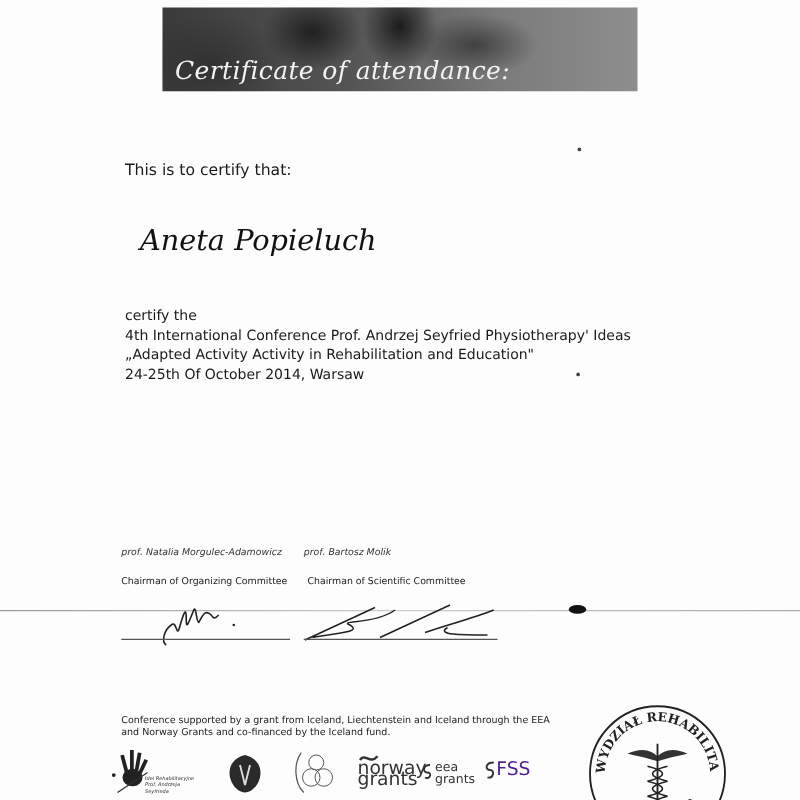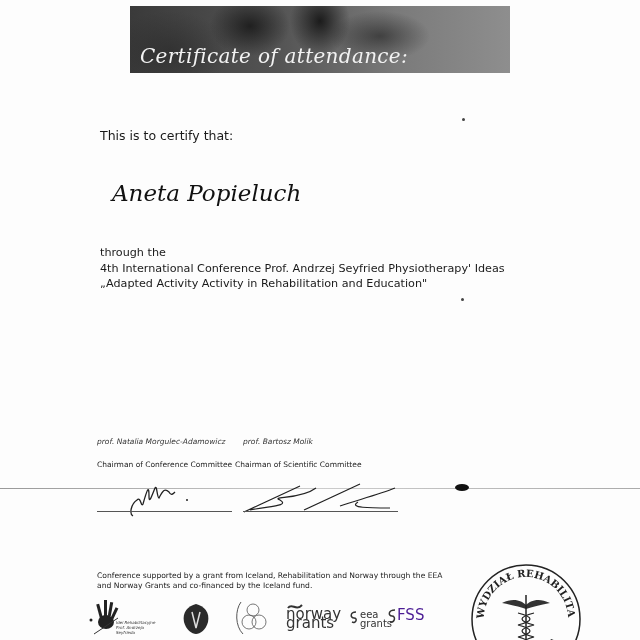--- a/index.html
+++ b/index.html
@@ -31,50 +31,51 @@
 <body>
 
 <div class="banner">
   <div class="banner-title">Certificate of attendance:</div>
 </div>
 
 <div class="certify">This is to certify that:</div>
 <div class="name">Aneta Popieluch</div>
 
 <div class="body-text">
-  <div>through the</div>
+  <div>certify the</div>
   <div>4th International Conference Prof. Andrzej Seyfried Physiotherapy' Ideas</div>
   <div>„Adapted Activity Activity in Rehabilitation and Education"</div>
+  <div>24-25th Of October 2014, Warsaw</div>
 </div>
 
 <div class="sig-name" style="left:97px;">prof. Natalia Morgulec-Adamowicz</div>
 <div class="sig-name" style="left:243px;text-align:center;">prof. Bartosz Molik</div>
-<div class="sig-role" style="left:97px;">Chairman of Conference Committee</div>
-<div class="sig-role" style="left:235px;">Chairman of Scientific Committee</div>
+<div class="sig-role" style="left:97px;">Chairman of Organizing Committee</div>
+<div class="sig-role" style="left:246px;">Chairman of Scientific Committee</div>
 
 <div class="dash-line"></div>
 
 <svg style="position:absolute;left:125px;top:478px;" width="70" height="45" viewBox="0 0 70 45">
   <path d="M8 38 C4 36, 6 26, 12 22 C16 18, 16 30, 18 26 C22 12, 24 6, 24 18 C24 26, 26 20, 30 10 C32 6, 32 20, 34 20 C38 12, 40 10, 44 14 C46 18, 48 16, 50 14" fill="none" stroke="#222" stroke-width="1.3"></path>
   <circle cx="62" cy="22" r="1" fill="#222"></circle>
 </svg>
 <div class="sig-line" style="left:97px;width:135px;"></div>
 
 <svg style="position:absolute;left:240px;top:478px;" width="160" height="38" viewBox="0 0 160 38">
   <path d="M4 34 L60 8 M10 32 C30 28, 50 28, 40 22 C30 18, 60 22, 76 10" fill="none" stroke="#222" stroke-width="1.2"></path>
   <path d="M64 32 L120 6 M100 28 C118 22, 140 16, 155 10 M118 24 C108 30, 130 30, 150 30" fill="none" stroke="#222" stroke-width="1.2"></path>
 </svg>
 <div class="sig-line" style="left:243px;width:155px;"></div>
 
 <div class="speck" style="left:455px;top:484px;width:14px;height:7px;background:#111;"></div>
 <div class="speck" style="left:462px;top:118px;width:3px;height:3px;"></div>
 <div class="speck" style="left:461px;top:298px;width:3px;height:3px;"></div>
 
 <div class="footer-text">
-  <div>Conference supported by a grant from Iceland, Rehabilitation and Norway through the EEA</div>
+  <div>Conference supported by a grant from Iceland, Liechtenstein and Iceland through the EEA</div>
   <div>and Norway Grants and co-financed by the Iceland fund.</div>
 </div>
 
 <div class="logos">
   <div class="logo" style="left:0;top:0;width:75px;height:40px;">
     <svg width="40" height="38" viewBox="0 0 40 38" style="position:absolute;left:0;top:0;">
       <ellipse cx="18" cy="24" rx="8" ry="7" fill="#222"></ellipse>
       <rect x="10" y="6" width="3" height="14" fill="#222" transform="rotate(-15 11 13)"></rect>
       <rect x="16" y="2" width="3" height="16" fill="#222"></rect>
       <rect x="21" y="4" width="3" height="14" fill="#222" transform="rotate(10 22 11)"></rect>
@@ -99,21 +100,21 @@
   </svg>
   <div class="logo" style="left:196px;top:2px;width:48px;height:38px;">
     <svg width="20" height="10" viewBox="0 0 20 10" style="position:absolute;left:2px;top:2px;">
       <path d="M2 6 C6 0, 10 10, 16 3" fill="none" stroke="#333" stroke-width="2"></path>
     </svg>
     <div style="position:absolute;left:2px;top:10px;font-size:15px;line-height:9px;color:#333;">
       <div>norway</div>
       <div>grants</div>
     </div>
   </div>
-  <div class="logo" style="left:262px;top:2px;width:44px;height:38px;text-decoration:underline;">
+  <div class="logo" style="left:250px;top:2px;width:44px;height:38px;text-decoration:underline;">
     <svg width="8" height="14" viewBox="0 0 8 14" style="position:absolute;left:0;top:10px;">
       <path d="M6 2 C0 2, 0 8, 4 8 C8 8, 6 14, 2 12" fill="none" stroke="#333" stroke-width="1.5"></path>
     </svg>
     <div style="position:absolute;left:10px;top:10px;font-size:10px;line-height:9px;color:#333;">
       <div>eea</div>
       <div>grants</div>
     </div>
   </div>
   <div class="logo" style="left:300px;top:8px;">
     <svg width="9" height="16" viewBox="0 0 9 16" style="position:absolute;left:0;top:2px;">

